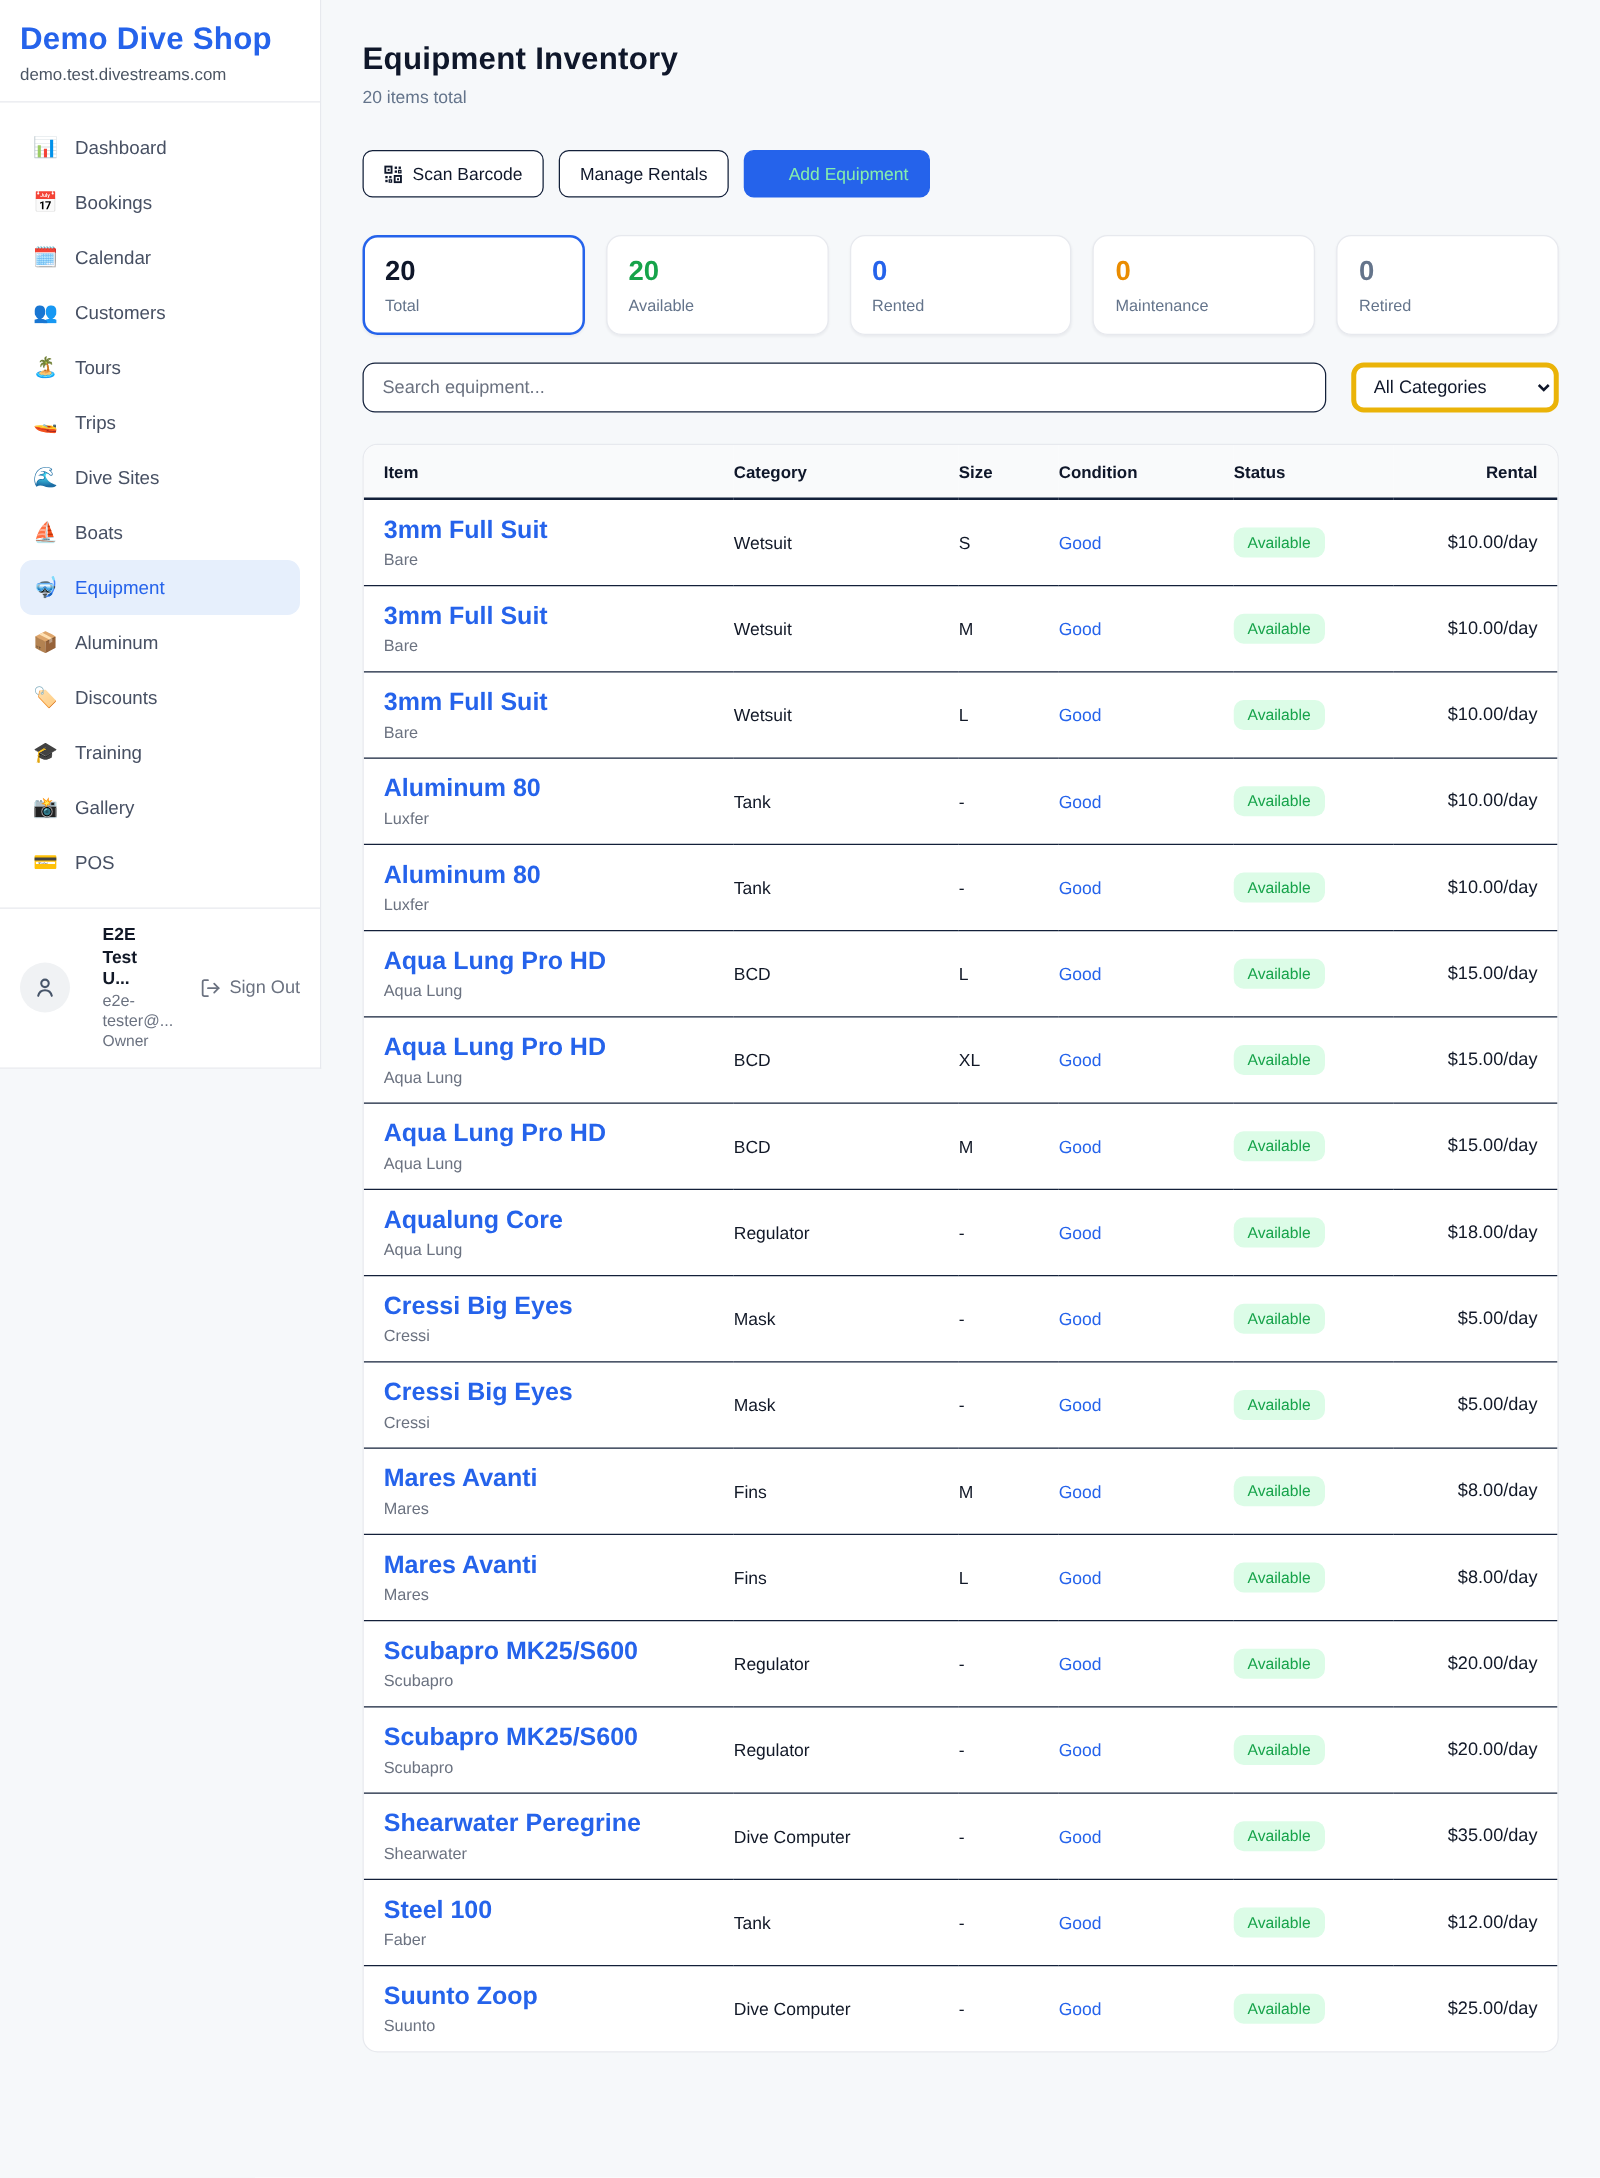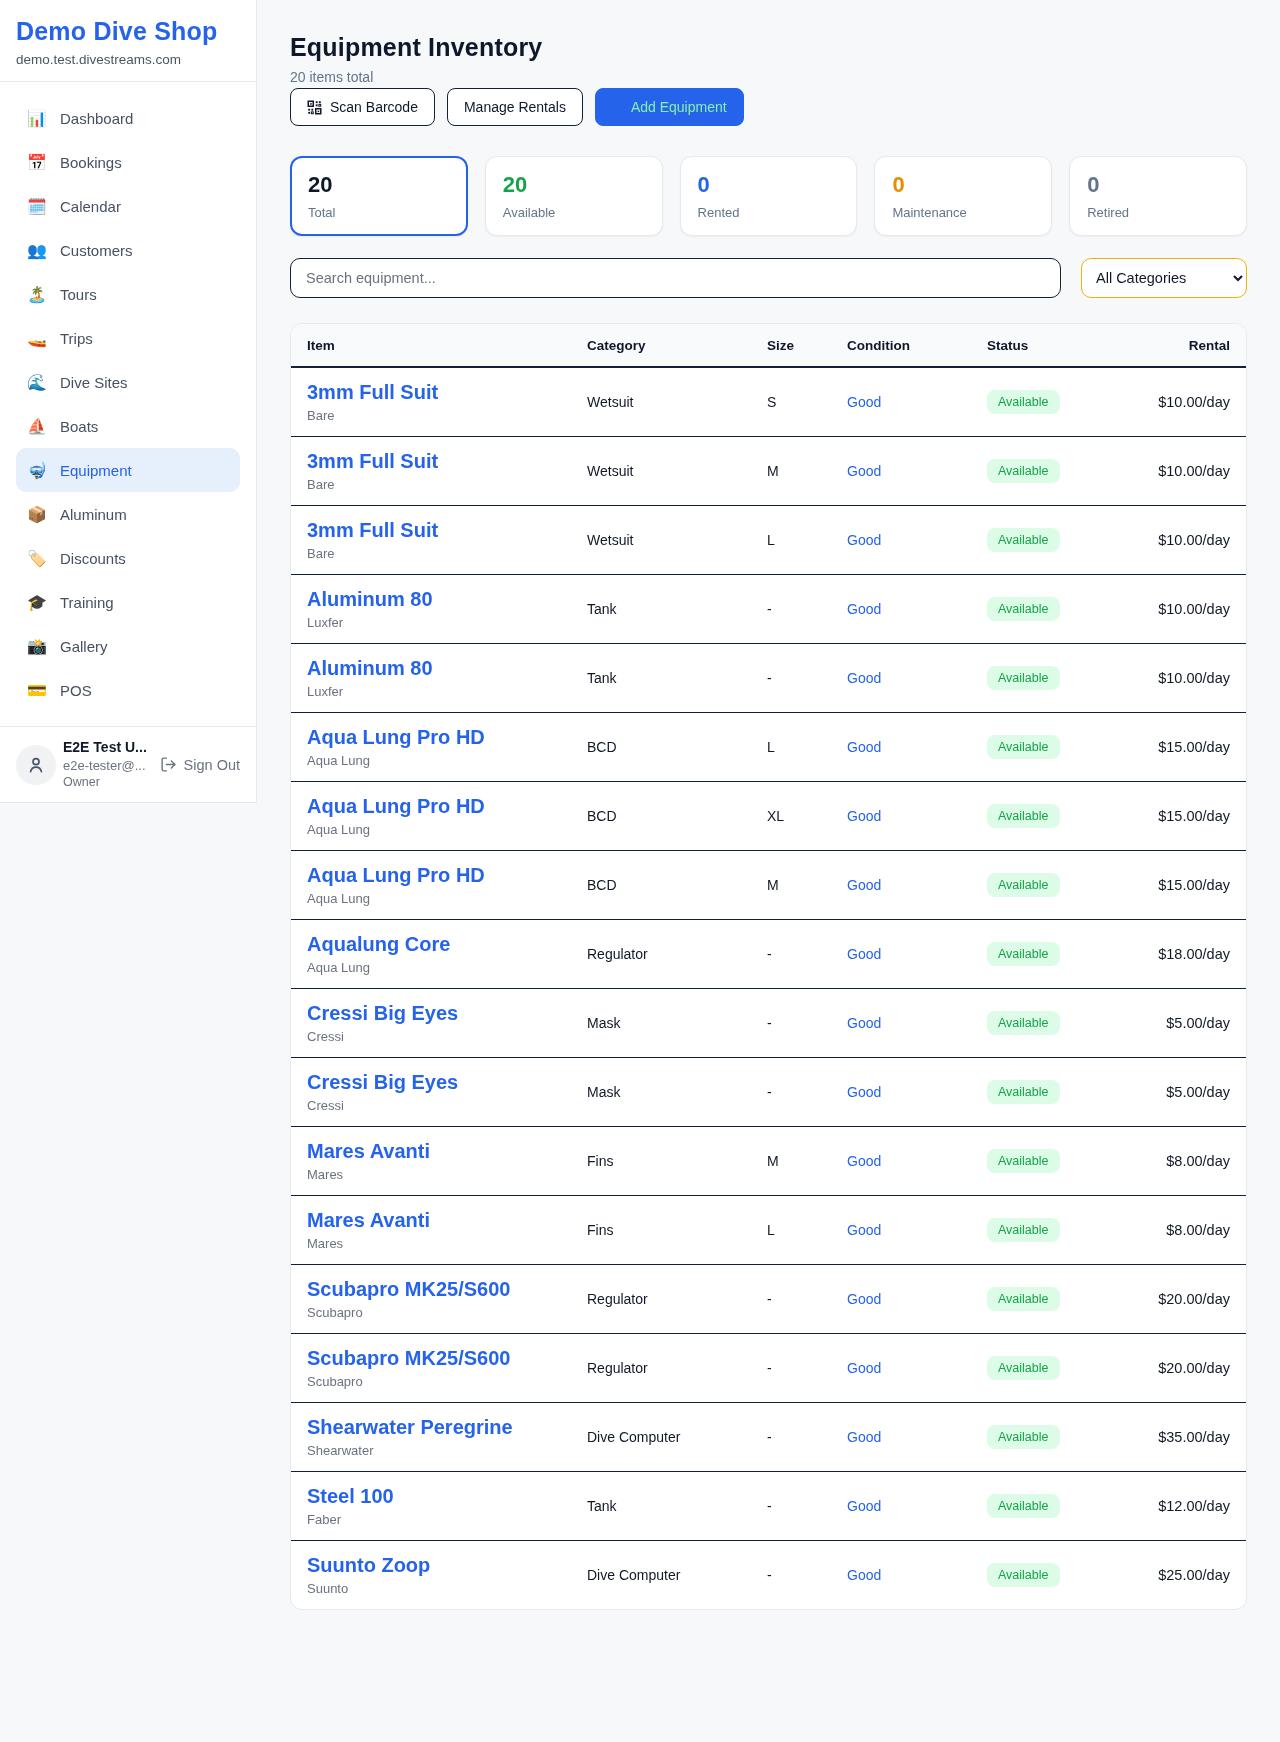--- a/index.html
+++ b/index.html
@@ -24,21 +24,21 @@
   .nav { padding:14px 16px; display:flex; flex-direction:column; gap:0; }
   .nav-item {
     display:flex; align-items:center; gap:13px; height:44px;
     padding:0 11px; border-radius:10px; color:#475063; font-size:15px;
     cursor:pointer; user-select:none;
   }
   .nav-item .nav-ico { font-size:16px; width:20px; text-align:center; }
   .nav-item.active { background:#e6effc; color:#2563eb; }
   .user-row {
     border-top:1px solid #e7e9ee; padding:12px 16px;
-    display:flex; align-items:center; gap:7px;
+    display:flex; align-items:center; gap:26px;
   }
   .avatar {
     width:40px; height:40px; border-radius:50%; background:#f0f2f4;
     display:flex; align-items:center; justify-content:center; flex:0 0 40px;
   }
   .user-meta { flex:1; min-width:0; line-height:1.25; }
   .user-name { font-size:14px; font-weight:700; color:#111827; }
   .user-email { font-size:13px; color:#6b7280; margin-top:1px; }
   .user-role { font-size:12.5px; color:#6b7280; margin-top:1px; }
   .signout { display:flex; align-items:center; gap:7px; color:#6b7280; font-size:14.5px; cursor:pointer; white-space:nowrap; }
@@ -47,20 +47,21 @@
   .main { flex:1; padding:33px 33px 0 33px; }
   .page-header { display:flex; justify-content:space-between; align-items:flex-start;flex-direction:column; }
   .page-title { font-size:25px; font-weight:800; color:#0f172a; letter-spacing:.2px; }
   .page-sub { font-size:14px; color:#64748b; margin-top:7px; }
   .header-actions { display:flex; gap:12px; align-items:center; margin-top:3px; }
   .btn {
     height:38px; border-radius:8px; font-size:14px; font-weight:500;
     display:inline-flex; align-items:center; gap:8px; padding:0 16px;
     background:#ffffff; border:1px solid #13203a; color:#0f172a; cursor:pointer;
     font-family:"Liberation Sans", sans-serif;
+    margin-top:32px;
   }
   .btn.primary { background:#2563eb; border-color:#2563eb; color:#86efac; font-weight:400;padding-left:35px; }
 
   
   .stats { display:grid; grid-template-columns:repeat(5,1fr); gap:17px; margin-top:30px; }
   .stat-card {
     background:#ffffff; border:1px solid #e7e9ee; border-radius:12px;
     padding:15px 17px; box-shadow:0 1px 2px rgba(16,24,40,.05); cursor:pointer;
   }
   .stat-card.selected { border:2px solid #2563eb; padding:14px 16px; }
@@ -69,21 +70,21 @@
 
   
   .filters { display:flex; gap:20px; margin-top:22px; }
   .search-input {
     flex:1; height:40px; border:1px solid #13203a; border-radius:10px;
     padding:0 15px; font-size:14.5px; color:#0f172a; background:#ffffff; outline:none;
     font-family:"Liberation Sans", sans-serif;
   }
   .search-input::placeholder { color:#6b7280; }
   .category-select {
-    width:166px; height:40px; border:1px solid #eab308; border-radius:10px;
+    width:166px; height:40px; border:4px solid #eab308; border-radius:10px;
     background:#ffffff; font-size:14.5px; color:#0f172a; padding:0 10px;
     font-family:"Liberation Sans", sans-serif; cursor:pointer;
   }
 
   
   .table-card {
     margin-top:25px; background:#ffffff; border:1px solid #e7e9ee;
     border-radius:12px; overflow:hidden;
   }
   table { width:100%; border-collapse:collapse; table-layout:fixed; }

